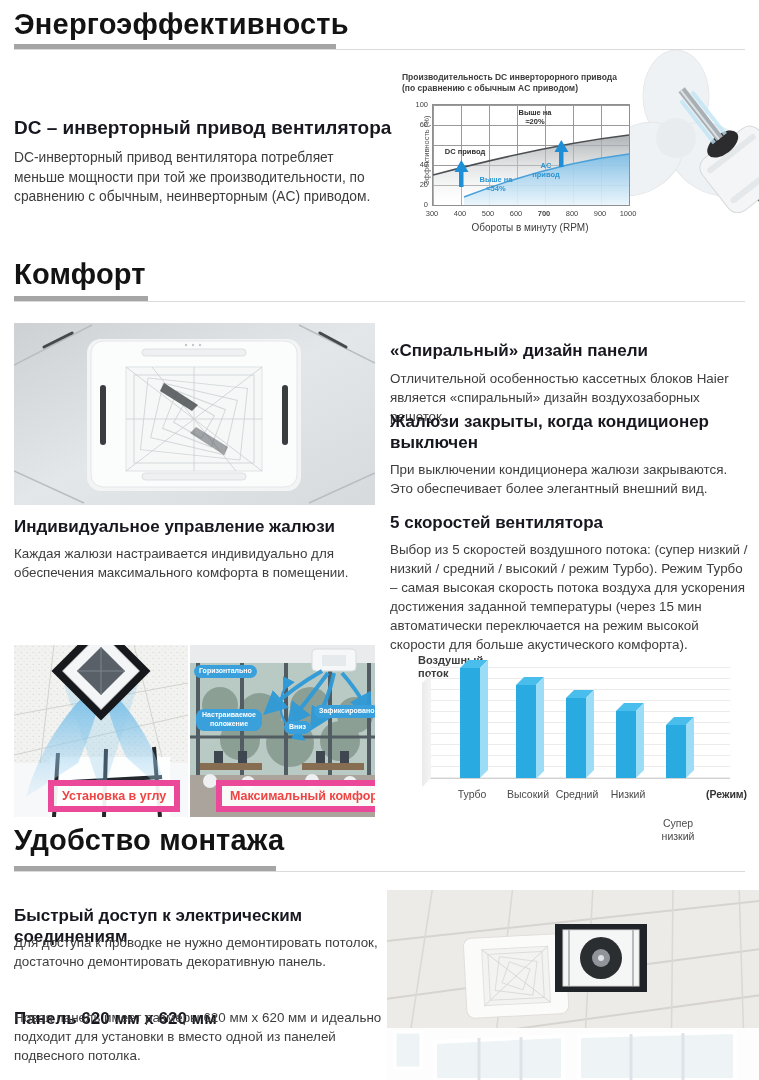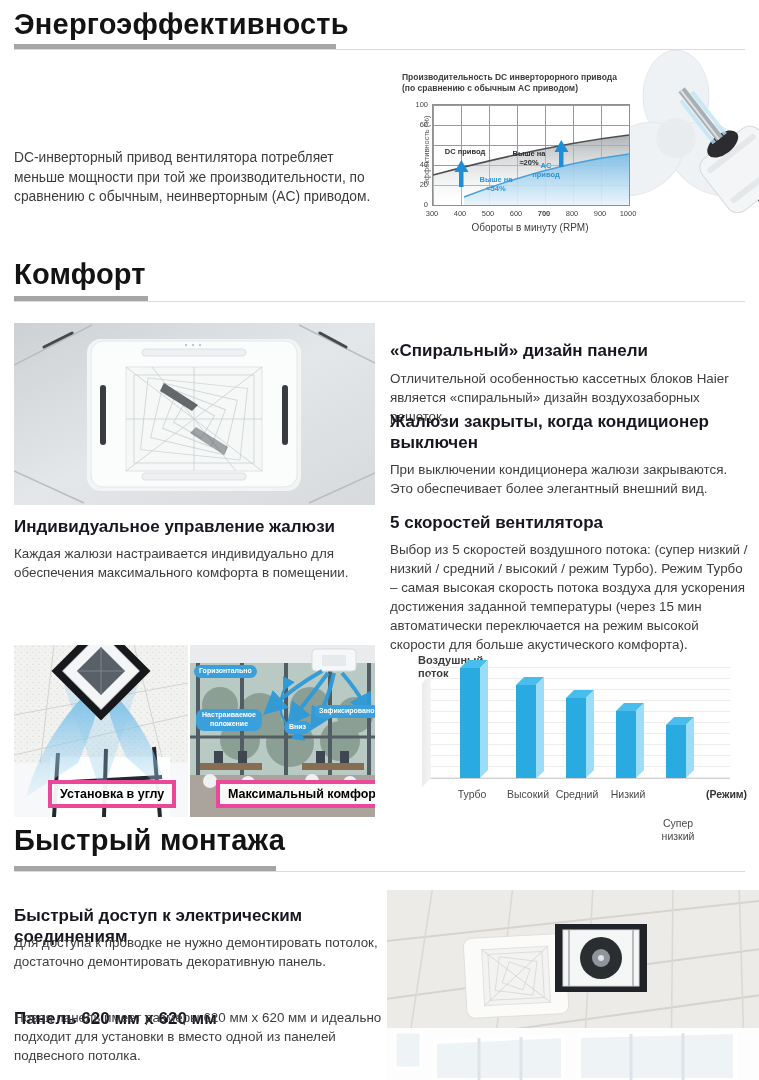--- a/index.html
+++ b/index.html
@@ -37,34 +37,35 @@
   .bar{position:absolute;bottom:0;width:20px;}
   .bar .front{position:absolute;left:0;bottom:0;width:20px;height:100%;background:#29abe2;}
   .bar .top{position:absolute;left:0;bottom:100%;width:20px;height:8px;background:#49beec;
      transform:skewX(-45deg);transform-origin:0 100%;}
   .bar .side{position:absolute;left:100%;bottom:0;width:8px;height:100%;background:#9bdcf6;
      transform:skewY(-45deg);transform-origin:0 0;}
   .c2-cat{position:absolute;width:60px;top:142px;text-align:center;font-size:10.5px;color:#4a4a4a;line-height:1.2;}
   .c2-mode{position:absolute;top:142px;font-size:10.5px;font-weight:700;color:#333;}
   
   .img-frame{position:absolute;overflow:hidden;}
-  .caption{position:absolute;background:rgba(255,255,255,.93);border:4px solid #ec4899;
-     padding:3px 8px;font-size:12.5px;font-weight:700;color:#000000;white-space:nowrap;}
+  .caption{position:absolute;background:rgba(255,255,255,.93);border:6px solid #ec4899;
+     padding:3px 8px;font-size:12.5px;font-weight:700;color:#ef4444;white-space:nowrap;}
   .pill{position:absolute;background:#3aa0dc;color:#fff;font-size:7px;font-weight:700;
      padding:2px 5px;border-radius:8px;text-align:center;line-height:1.25;}
 </style>
 </head>
 <body>
 
 <div class="page">
 
   <h1 class="sec-title" style="top:8px;">Энергоэффективность</h1>
   <div class="rule-bar" style="top:44px;width:322px;"></div>
   <div class="rule-line" style="top:49px;"></div>
 
+  <h2 class="h-sub fs19" style="left:14px;top:116px;width:380px;">DC – инверторный привод вентилятора</h2>
   <p class="p-body" style="left:14px;top:148px;width:372px;">DC-инверторный привод вентилятора потребляет меньше мощности при той же производительности, по сравнению с обычным, неинверторным (AC) приводом.</p>
 
   <div class="abs" style="left:598px;top:50px;width:161px;height:200px;z-index:1;">
     <svg width="161" height="200" viewBox="0 0 161 200">
       <g opacity="0.9">
         <ellipse cx="78" cy="46" rx="33" ry="46" fill="#eef1f3" stroke="#e2e6e8"></ellipse>
         <ellipse cx="78" cy="46" rx="33" ry="46" fill="#eef1f3" stroke="#e2e6e8" transform="rotate(120 78 88)"></ellipse>
         <ellipse cx="78" cy="46" rx="33" ry="46" fill="#eef1f3" stroke="#e2e6e8" transform="rotate(240 78 88)"></ellipse>
         <circle cx="78" cy="88" r="20" fill="#e7ebed"></circle>
       </g>
@@ -110,21 +111,21 @@
         <path d="M0,70 C60,54 130,38 196,30" fill="none" stroke="#4b4f52" stroke-width="1.6"></path>
         <path d="M31,92 C80,73 140,56 196,49 L196,100 L31,100 Z" fill="url(#gBlue)" opacity="0.9"></path>
         <path d="M31,92 C80,73 140,56 196,49" fill="none" stroke="#4aa0d8" stroke-width="1.6"></path>
         <g fill="#1e8ed6">
           <rect x="26" y="66" width="4.5" height="16"></rect>
           <path d="M21.5,67 L35.5,67 L28.3,55 Z"></path>
           <rect x="126" y="46" width="4.5" height="16"></rect>
           <path d="M121.5,47 L135.5,47 L128.3,35 Z"></path>
         </g>
       </svg>
-      <div class="c1-ann dark" style="left:74px;top:3px;width:44px;margin-top:41px;">Выше на ≈20%</div>
+      <div class="c1-ann dark" style="left:80px;top:3px;width:44px;">Выше на ≈20%</div>
       <div class="c1-ann blue" style="left:42px;top:70px;width:42px;">Выше на ≈54%</div>
       <div class="c1-ann dark" style="left:4px;top:42px;width:56px;white-space:nowrap;">DC привод</div>
       <div class="c1-ann blue" style="left:96px;top:56px;width:34px;">AC привод</div>
     </div>
 
     <div class="c1-xtick" style="left:20px;">300</div>
     <div class="c1-xtick" style="left:48px;">400</div>
     <div class="c1-xtick" style="left:76px;">500</div>
     <div class="c1-xtick" style="left:104px;">600</div>
     <div class="c1-xtick" style="left:132px;font-weight:bold;">700</div>
@@ -343,21 +344,21 @@
         </div>
     </div>
     <div class="c2-cat" style="left:44px;">Турбо</div>
     <div class="c2-cat" style="left:100px;">Высокий</div>
     <div class="c2-cat" style="left:149px;">Средний</div>
     <div class="c2-cat" style="left:200px;">Низкий</div>
     <div class="c2-cat" style="left:258px;width:44px;margin-top:29px;">Супер низкий</div>
     <div class="c2-mode" style="left:308px;">(Режим)</div>
   </div>
 
-  <h1 class="sec-title" style="top:824px;">Быстрый монтажа</h1>
+  <h1 class="sec-title" style="top:824px;">Удобство монтажа</h1>
   <div class="rule-bar" style="top:866px;width:262px;"></div>
   <div class="rule-line" style="top:871px;"></div>
 
   <h3 class="h-sub fs17" style="left:14px;top:906px;width:380px;">Быстрый доступ к электрическим соединениям</h3>
   <p class="p-body" style="left:14px;top:933px;width:368px;font-size:13.4px;">Для доступа к проводке не нужно демонтировать потолок, достаточно демонтировать декоративную панель.</p>
   <h3 class="h-sub fs17" style="left:14px;top:981px;width:380px;margin-top:28px;">Панель 620 мм x 620 мм</h3>
   <p class="p-body" style="left:14px;top:1008px;width:368px;font-size:13.4px;">Новая панель имеет размеры 620 мм x 620 мм и идеально подходит для установки в вместо одной из панелей подвесного потолка.</p>
 
   <div class="img-frame" style="left:387px;top:890px;width:372px;height:190px;">
     <svg width="372" height="190" viewBox="0 0 372 190">

